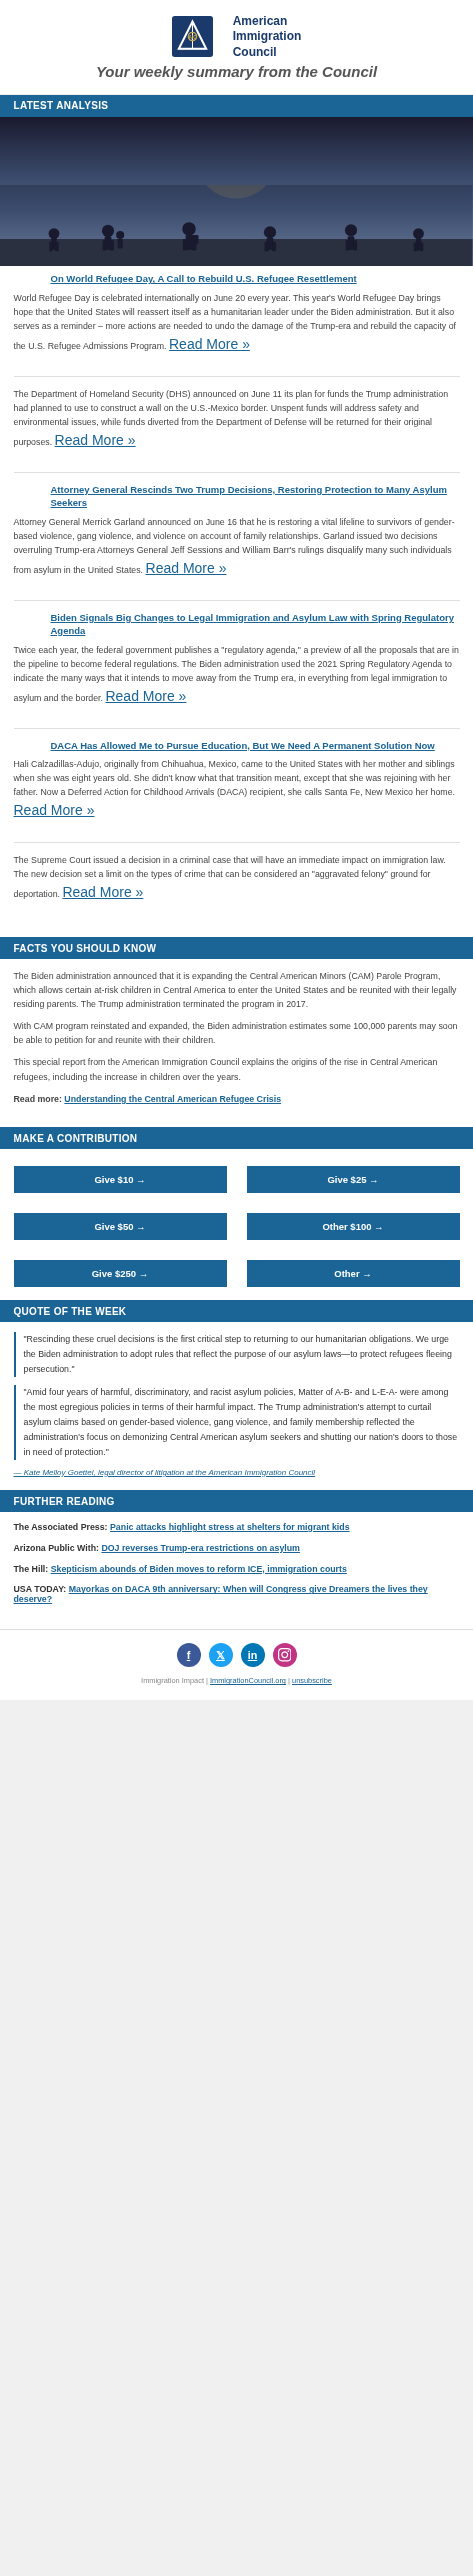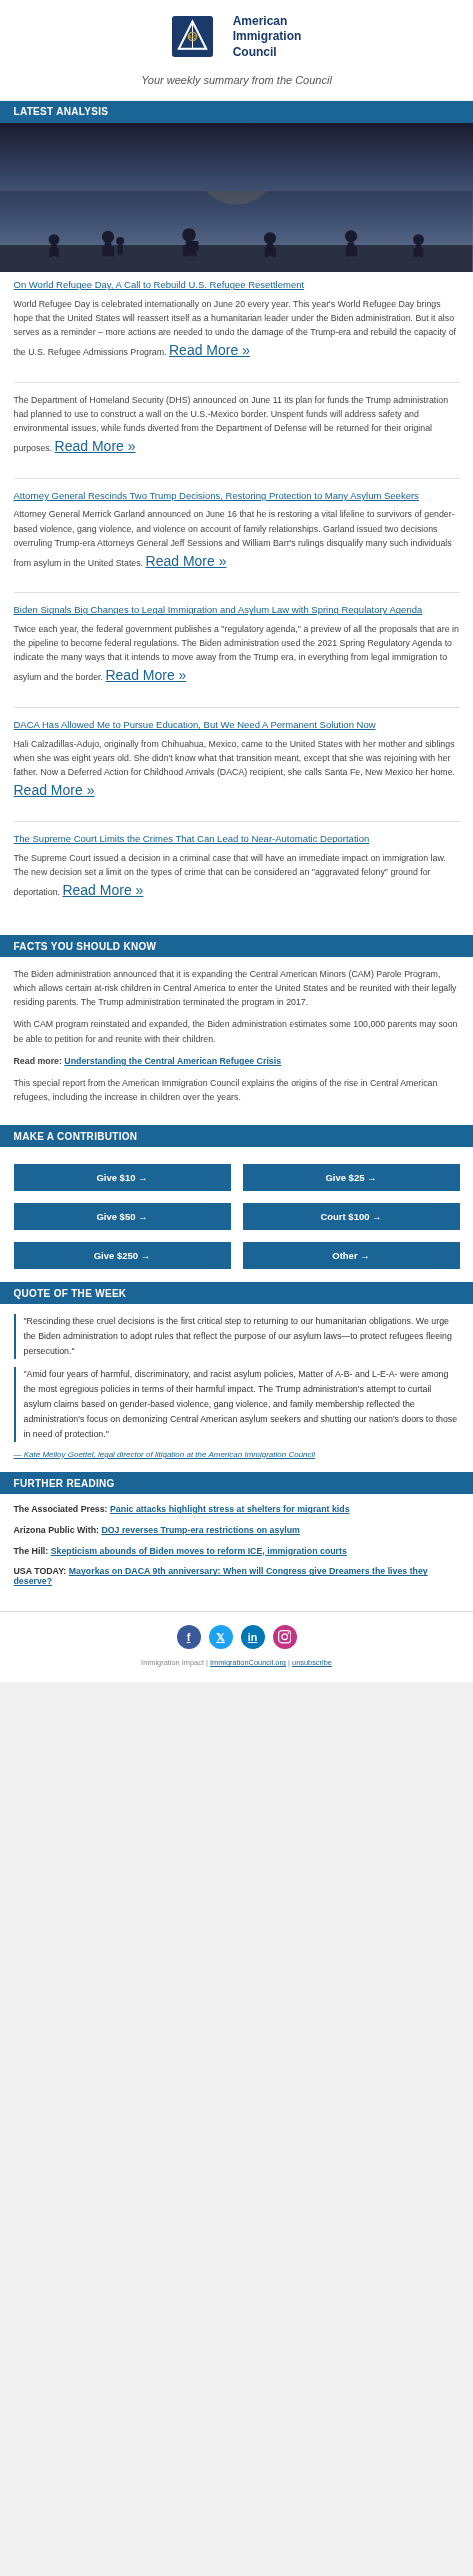--- a/index.html
+++ b/index.html
@@ -35,24 +35,25 @@
     .logo-text {
       font-size: 12px;
       font-weight: bold;
       color: #1a3a6b;
       line-height: 1.3;
     }
     .logo-text span {
       display: block;
     }
     .tagline {
-      margin-top: 14px;
-      font-size: 11px;
+      margin-top: 3px;
+      font-size: 15px;
       color: #555;
       font-style: italic;
+      font-weight: bold;
     }
 
     
     .section-header {
       background: #1a6496;
       color: #fff;
       padding: 5.4px 13.5px;
       font-size: 10px;
       font-weight: bold;
       letter-spacing: 0.3px;
@@ -77,25 +78,26 @@
     
     .articles-section {
       padding: 6.8px 13.5px 13.5px;
     }
     .article-item {
       margin-bottom: 13.5px;
       padding-bottom: 6.8px;
     }
     .article-title {
       font-size: 9.5px;
-      font-weight: normal;
+      font-weight: bold;
       color: #1a6496;
       text-decoration: underline;
       margin-bottom: 5.4px;
       line-height: 1.4;
+      margin-left: 37px;
     }
     .article-body {
       font-size: 8.8px;
       color: #444;
       line-height: 1.6;
     }
     .read-more {
       color: #1a6496;
       text-decoration: underline;
       font-size: 14px;
@@ -121,21 +123,21 @@
     }
 
     
     .contribution-section {
       padding: 10px 13.5px 13.5px;
       background: #fff;
     }
     .buttons-grid {
       display: grid;
       grid-template-columns: 1fr 1fr;
-      gap: 12px;
+      gap: 20px;
       margin-top: 6.8px;
     }
     .contrib-btn {
       background: #1a6496;
       color: #fff;
       border: none;
       padding: 8px 6.8px;
       font-size: 9.5px;
       font-weight: bold;
       cursor: pointer;
@@ -353,56 +355,55 @@
       <div class="article-title">DACA Has Allowed Me to Pursue Education, But We Need A Permanent Solution Now</div>
       <div class="article-body">
         <span>Hali Calzadillas-Adujo, originally from Chihuahua, Mexico, came to the United States with her mother and siblings when she was eight years old. She didn't know what that transition meant, except that she was rejoining with her father. Now a Deferred Action for Childhood Arrivals (DACA) recipient, she calls Santa Fe, New Mexico her home.</span>
         <span> </span><span class="read-more">Read More »</span>
       </div>
     </div>
 
     <hr class="divider">
 
     <div class="article-item" style="margin-top:10px;">
-      <div class="article-title">The Supreme Court Limits the Crimes That Can Lead to Near-Automatic Deportation</div>
       <div class="article-body">
         <span>The Supreme Court issued a decision in a criminal case that will have an immediate impact on immigration law. The new decision set a limit on the types of crime that can be considered an "aggravated felony" ground for deportation.</span>
         <span> </span><span class="read-more">Read More »</span>
       </div>
     </div>
 
   </div>
 
   <div class="section-header">
     <span>FACTS YOU SHOULD KNOW</span>
   </div>
 
   <div class="facts-section">
     <div class="facts-body">
       <p>The Biden administration announced that it is expanding the Central American Minors (CAM) Parole Program, which allows certain at-risk children in Central America to enter the United States and be reunited with their legally residing parents. The Trump administration terminated the program in 2017.</p>
       <p>With CAM program reinstated and expanded, the Biden administration estimates some 100,000 parents may soon be able to petition for and reunite with their children.</p>
+      <p>This special report from the American Immigration Council explains the origins of the rise in Central American refugees, including the increase in children over the years.</p>
       <p>
         <strong>Read more:</strong>
         <span> </span>
         <a href="#" class="facts-link">Understanding the Central American Refugee Crisis</a>
       </p>
-      <p>This special report from the American Immigration Council explains the origins of the rise in Central American refugees, including the increase in children over the years.</p>
     </div>
   </div>
 
   <div class="section-header">
     <span>MAKE A CONTRIBUTION</span>
   </div>
 
   <div class="contribution-section">
     <div class="buttons-grid">
       <button class="contrib-btn">Give $10 →</button>
       <button class="contrib-btn">Give $25 →</button>
       <button class="contrib-btn">Give $50 →</button>
-      <button class="contrib-btn">Court $100 →</button>
+      <button class="contrib-btn">Other $100 →</button>
       <button class="contrib-btn">Give $250 →</button>
       <button class="contrib-btn">Other →</button>
     </div>
   </div>
 
   <div class="section-header">
     <span>QUOTE OF THE WEEK</span>
   </div>
 
   <div class="quote-section">

